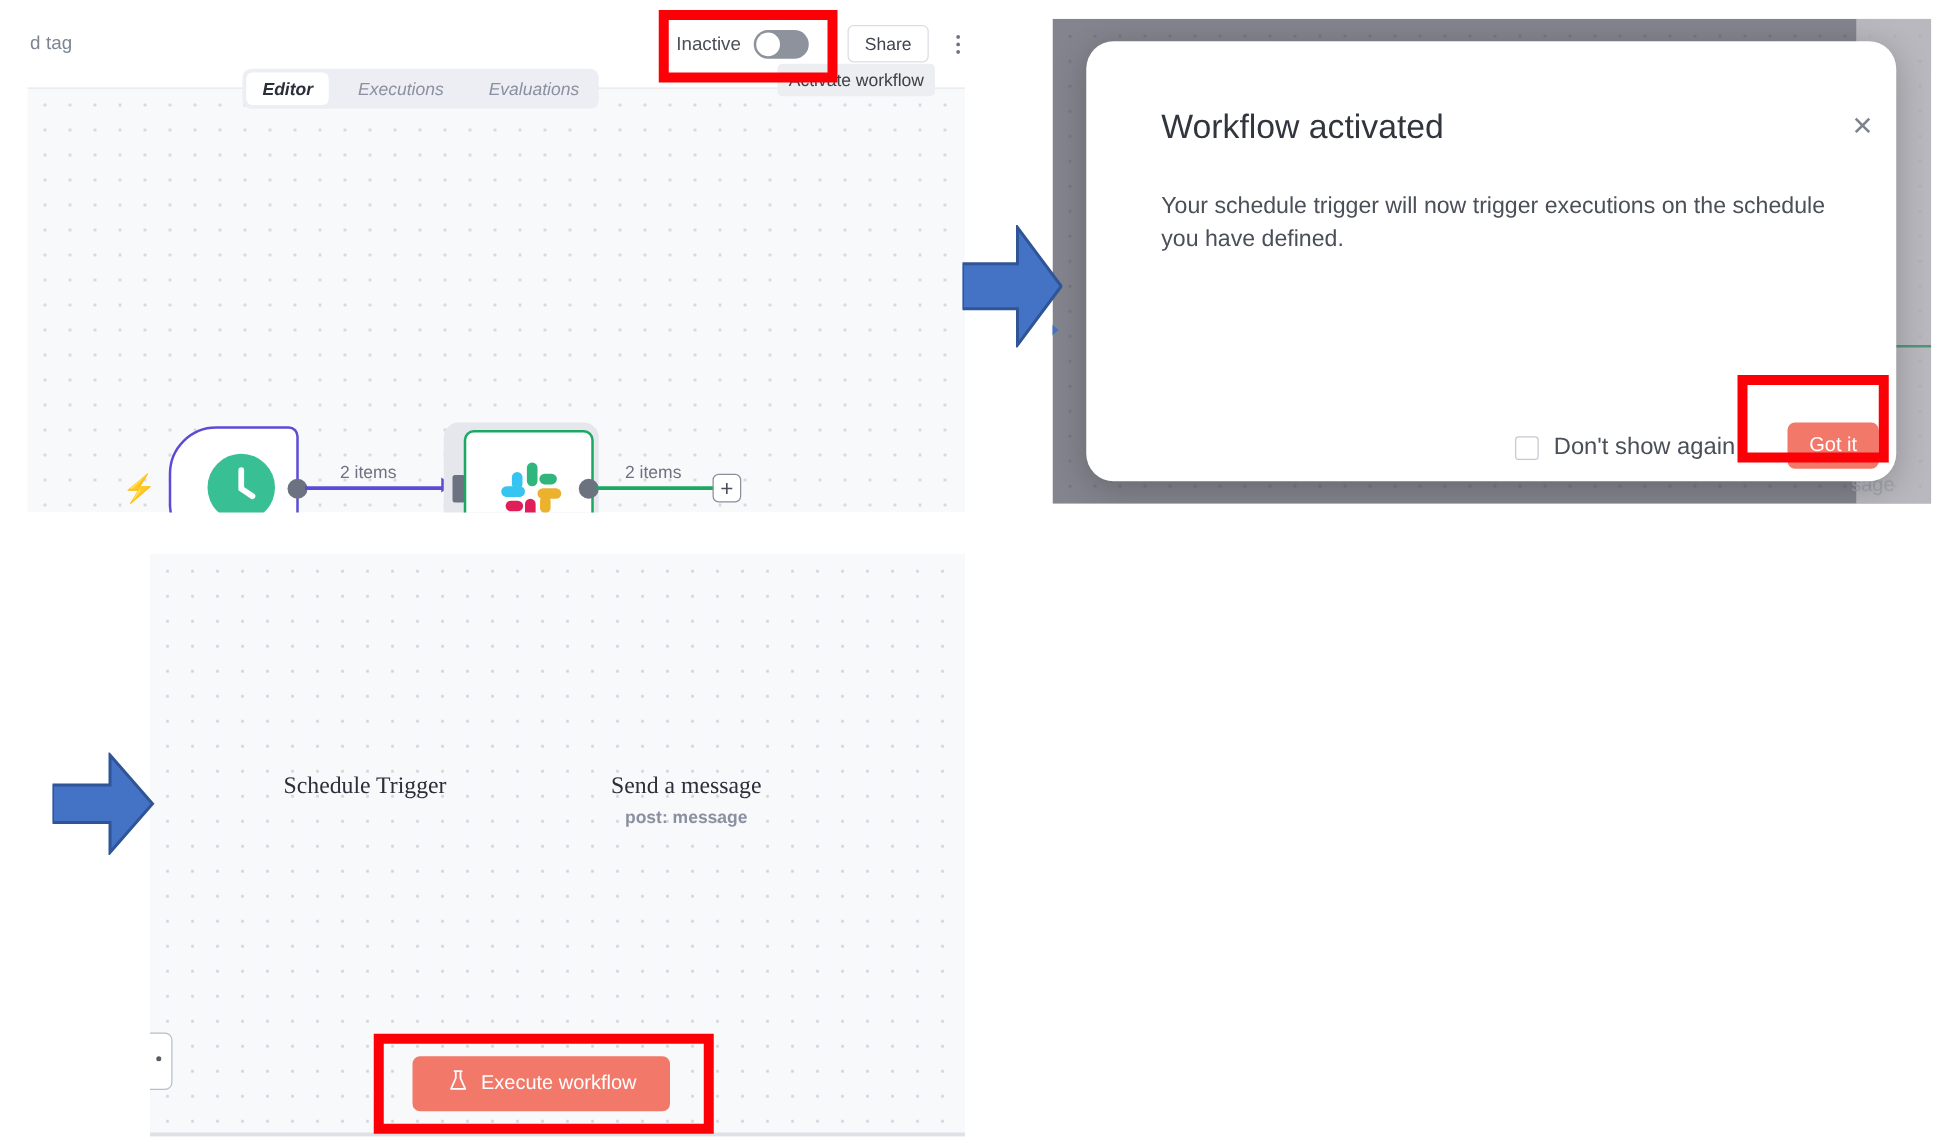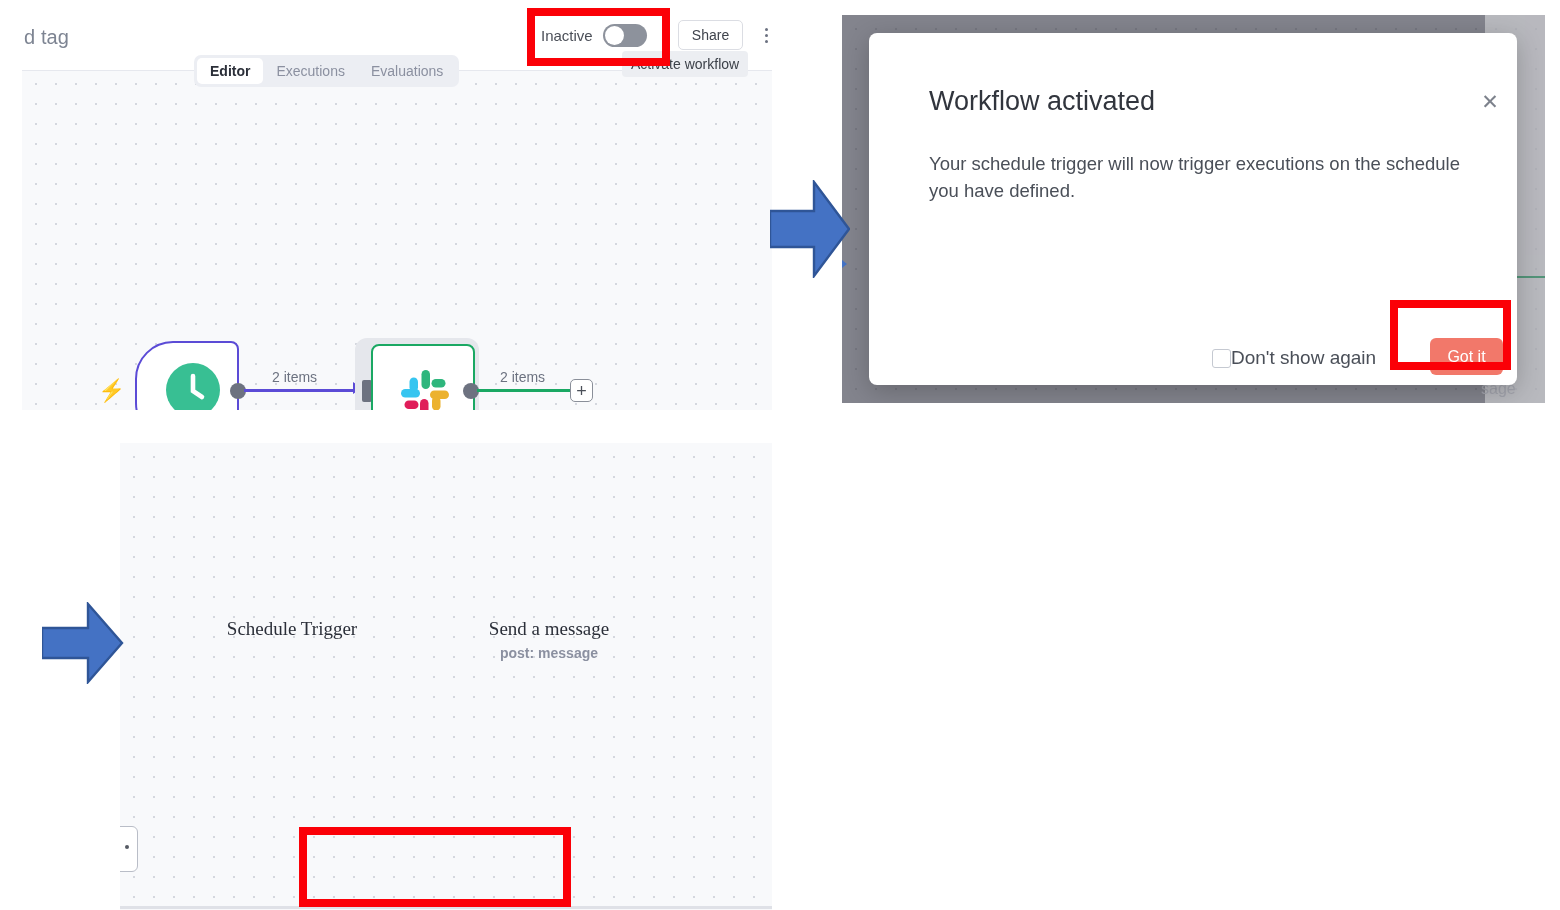--- a/index.html
+++ b/index.html
@@ -23,21 +23,21 @@
   #panel1 {
     position: absolute; left: 0; top: 0; width: 772px; height: 410px;
     background: #ffffff; overflow: hidden;
   }
   #p1-header {
     position: absolute; left: 0; top: 0; width: 772px; height: 68px;
     background: #ffffff;
   }
   #p1-addtag {
     position: absolute; left: 24px; top: 26px;
-    font-size: 20px; color: #7d8492; letter-spacing: .1px;
+    font-size: 15px; color: #7d8492; letter-spacing: .1px;
   }
   #p1-toggle-wrap {
     position: absolute; left: 541px; top: 24px;
     display: flex; align-items: center; gap: 10px;
   }
   #p1-inactive-label { font-size: 15px; color: #4b4f58; }
   .switch {
     width: 44px; height: 23px; border-radius: 12px; background: #8d929c;
     position: relative; flex: none; cursor: pointer;
   }
@@ -60,21 +60,21 @@
 
   #p1-tooltip {
     position: absolute; left: 622px; top: 51px;
     background: #eceef2; color: #3c4149; font-size: 14px;
     padding: 5px 9px; border-radius: 4px; white-space: nowrap;
   }
 
   #p1-tabs {
     position: absolute; left: 194px; top: 55px;
     height: 32px; background: #eceef3; border-radius: 7px;
-    display: flex; align-items: center; padding: 3px; gap: 0; z-index: 6;
+    display: flex; align-items: center; padding: 3px; gap: 10px; z-index: 6; font-style: italic;
   }
   .tab {
     height: 26px; padding: 0 13px; border-radius: 5px;
     display: flex; align-items: center; font-size: 14px; color: #8b90a0; cursor: pointer;
   }
   .tab.active { background: #ffffff; color: #2b2f39; font-weight: bold; }
 
   #p1-canvas {
     position: absolute; left: 22px; top: 70px; width: 750px; height: 340px;
   }
@@ -169,41 +169,41 @@
   }
   #p3-right-strip {
     position: absolute; left: 643px; top: 0; width: 60px; height: 388px;
     background: #f8f9fb; opacity: .45;
   }
   .p3-ghost-text {
     position: absolute; color: #c9ccd4; font-size: 18px; white-space: nowrap;
   }
   #dialog {
     position: absolute; left: 27px; top: 18px; width: 648px; height: 352px;
-    background: #ffffff; border-radius: 8px;
+    background: #ffffff; border-radius: 22px;
     box-shadow: 0 6px 26px rgba(0,0,0,.22);
   }
   #dlg-title {
     position: absolute; left: 60px; top: 53px;
     font-size: 27px; color: #31353d;
   }
   #dlg-close {
     position: absolute; left: 610px; top: 58px; width: 22px; height: 22px;
     color: #7d828c; font-size: 21px; line-height: 22px; text-align: center; cursor: pointer;
   }
   .dlg-p {
     position: absolute; left: 60px; width: 545px;
     font-size: 18.5px; line-height: 27px; color: #4a4f58;
   }
   #dlg-p1 { top: 117px; }
   #dlg-p2 { top: 182px; }
   .dlg-link { color: #f1634f; }
   #dlg-check-row {
     position: absolute; left: 343px; top: 314px;
-    display: flex; align-items: center;  text-align: center;
+    display: flex; align-items: center; gap: 12px; text-align: center;
   }
   #dlg-checkbox {
     width: 19px; height: 19px; border: 1.6px solid #c5c9d1; border-radius: 3px;
     background: #fff; flex: none; cursor: pointer;
   }
   #dlg-check-label { font-size: 19px; color: #4a4f58; white-space: nowrap; }
   #dlg-gotit {
     position: absolute; left: 561px; top: 305px; width: 73px; height: 37px;
     background: #f2786a; border-radius: 6px; color: #ffffff; font-size: 16px;
     display: flex; align-items: center; justify-content: center; cursor: pointer;
@@ -305,20 +305,28 @@
       <span class="dot"></span>
     </div>
 
     <div class="node-title" style="left:40px; top:175px; width:264px;">Schedule Trigger</div>
     <div class="node-title" style="left:282px; top:175px; width:294px;">Send a message</div>
     <div class="node-sub" style="left:282px; top:202px; width:294px;">post: message</div>
 
     <div id="p2-baseline"></div>
   </div>
 
+  <div id="exec-btn">
+    <span>
+      <svg width="19" height="19" viewBox="0 0 20 20">
+        <path d="M7 2 L13 2 M8 2 L8 8 L4 17 L16 17 L12 8 L12 2" stroke="#ffffff" stroke-width="1.5" fill="none" stroke-linecap="round" stroke-linejoin="round"></path>
+      </svg>
+    </span>
+    <span>Execute workflow</span>
+  </div>
 
   <div id="panel3">
     <div id="p3-bg">
       <div id="p3-bg-inner" class="dotgrid"></div>
       <div id="p3-scrim"></div>
       <div id="p3-right-strip">
         <div class="p3-ghost-text" style="left:4px; top:68px;">k t</div>
         <div style="position:absolute; left:-6px; top:255px; width:14px; height:14px;
                     border-radius:50%; background:#6d7280;"></div>
         <div style="position:absolute; left:8px; top:261px; width:52px; height:2px; background:#1aa863;"></div>

